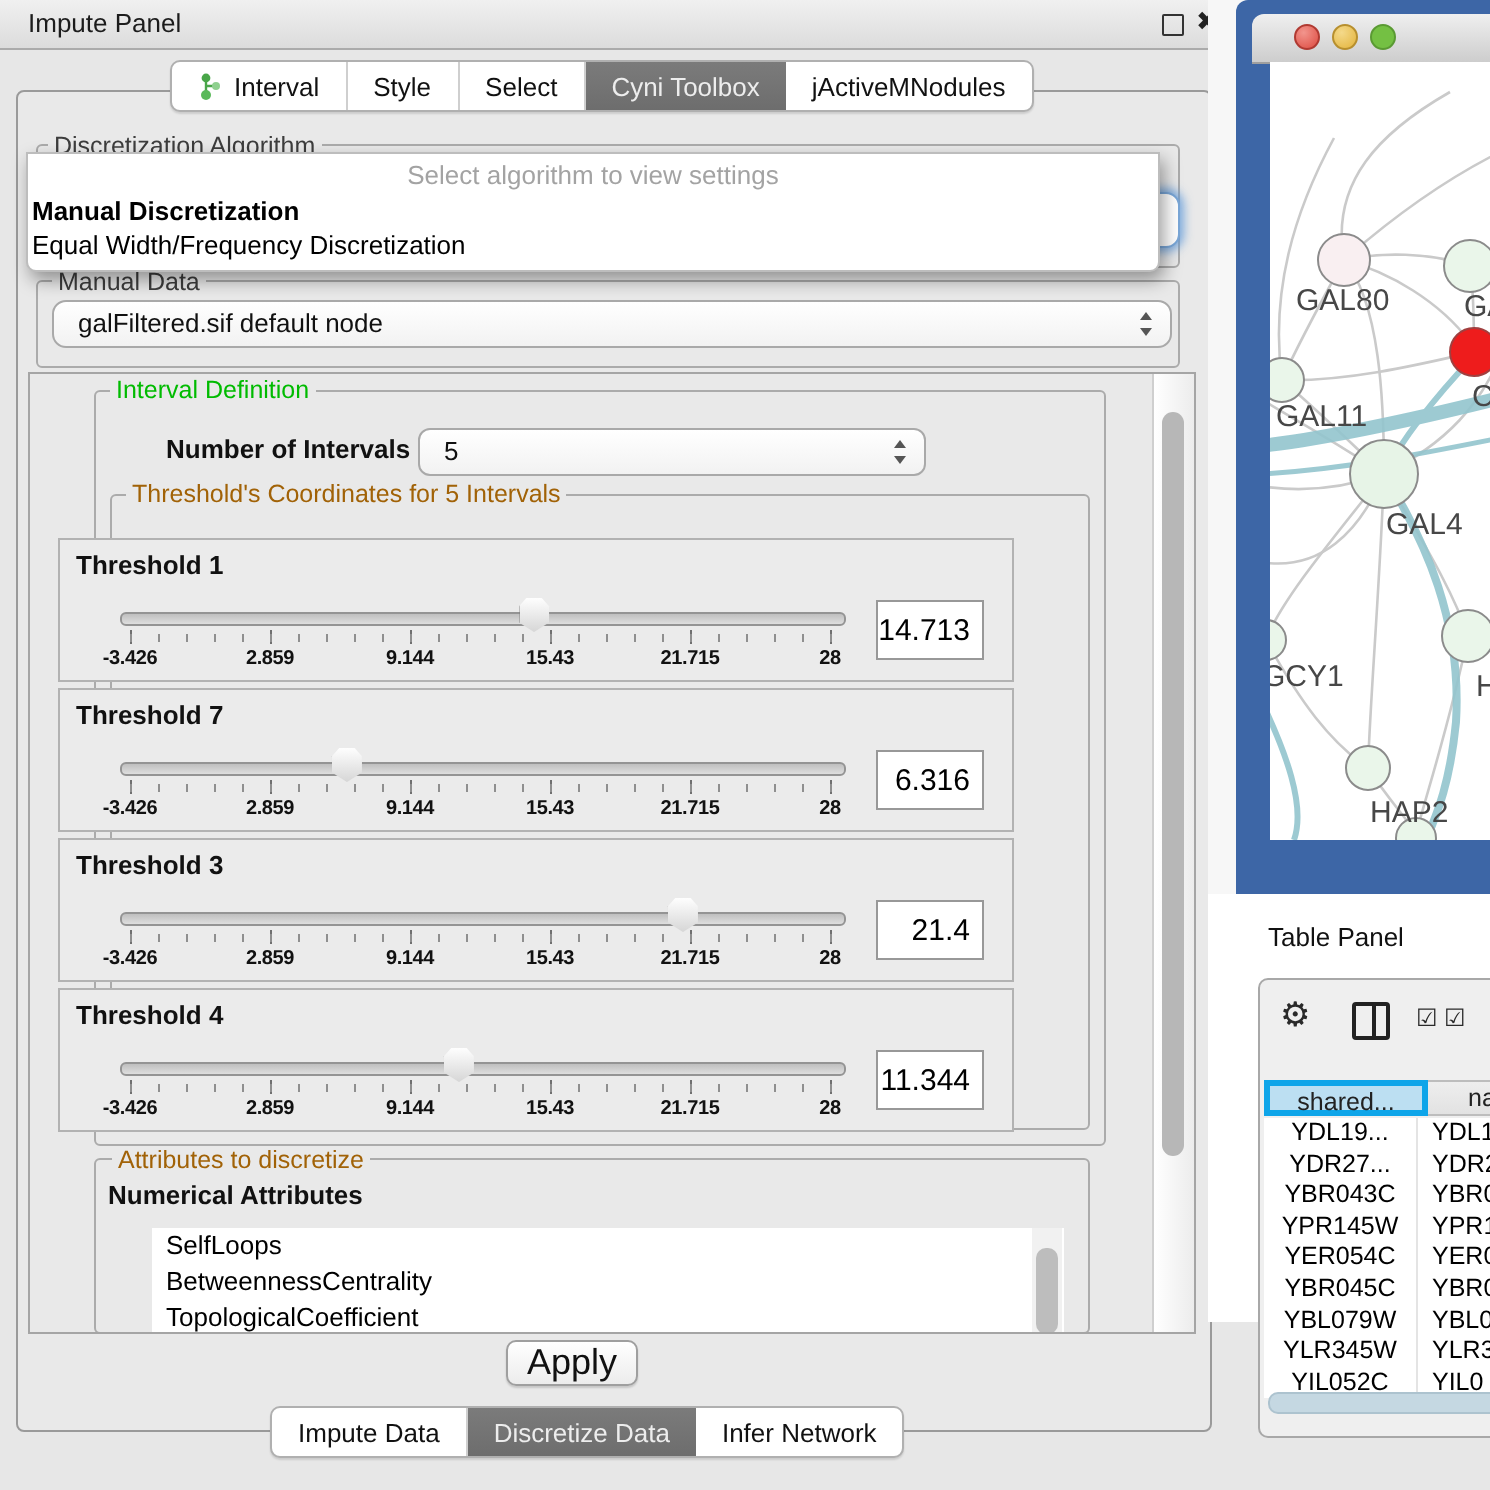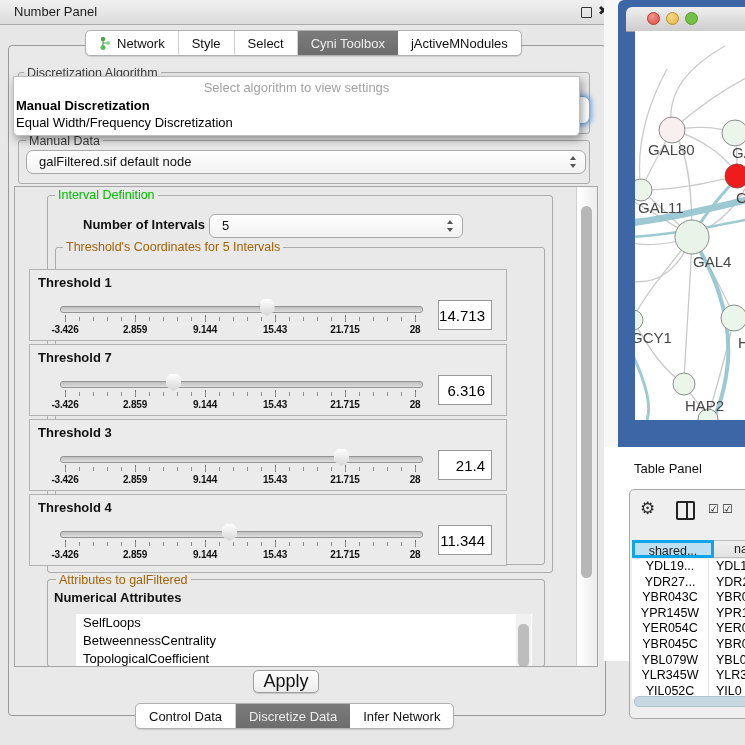--- a/index.html
+++ b/index.html
@@ -107,37 +107,37 @@
   .hscroll{position:absolute;left:4px;top:206px;width:118px;height:11px;border-radius:5px;
      background:#c5d8e2;border:1px solid #adc3cf;box-sizing:border-box;}
 
   svg text{font-family:"Liberation Sans","DejaVu Sans",sans-serif;}
   .net-ico{width:13px;height:15px;margin-right:5px;}
 </style>
 </head>
 <body>
 
 <div class="abs titlebar">
-  <span class="t">Number Panel</span>
+  <span class="t">Impute Panel</span>
   <span class="float-ico"></span>
   <span class="close-ico">✖</span>
 </div>
 
 <div class="abs outer-panel"></div>
 
 <div class="abs seg" style="left:85px;top:30px;z-index:20;">
   <div class="s">
     <svg class="net-ico" viewBox="0 0 13 15">
       <line x1="4" y1="3" x2="4" y2="11" stroke="#4aa64a" stroke-width="1.2"></line>
       <line x1="4" y1="7" x2="9" y2="7" stroke="#4aa64a" stroke-width="1.2"></line>
       <circle cx="4" cy="3" r="2.2" fill="#49a649"></circle>
       <circle cx="9" cy="7" r="2" fill="#8fd08f"></circle>
       <circle cx="4" cy="11.5" r="2.5" fill="#5ab95a"></circle>
     </svg>
-    <span>Network</span>
+    <span>Interval</span>
   </div>
   <div class="s">
       <span>Style</span>
     </div>
   <div class="s">
       <span>Select</span>
     </div>
   <div class="s sel">
       <span>Cyni Toolbox</span>
     </div>
@@ -233,42 +233,42 @@
     <span class="tick-lab" style="left:3px;">-3.426</span>
     <span class="tick-lab" style="left:73px;">2.859</span>
     <span class="tick-lab" style="left:143px;">9.144</span>
     <span class="tick-lab" style="left:213px;">15.43</span>
     <span class="tick-lab" style="left:283px;">21.715</span>
     <span class="tick-lab" style="left:353px;">28</span>
     <div class="vbox">11.344</div>
   </div>
 
   <div class="group" style="left:32px;top:392px;width:496px;height:86px;">
-    <span class="gtitle blue" style="left:8px;top:-7px;">Attributes to galFiltered</span>
+    <span class="gtitle blue" style="left:8px;top:-7px;">Attributes to discretize</span>
     <span class="abs" style="left:6px;top:10px;font-size:13px;font-weight:bold;color:#111;">Numerical Attributes</span>
     <div class="attr-list">
       <div>SelfLoops</div>
       <div>BetweennessCentrality</div>
       <div>TopologicalCoefficient</div>
     </div>
     <div class="list-scroll">
         <div class="thumb"></div>
       </div>
   </div>
 
   <div class="vscroll">
     <div class="thumb" style="top:19px;height:372px;"></div>
   </div>
 </div>
 
 <div class="abs apply-btn">Apply</div>
 
 <div class="abs seg" style="left:135px;top:703px;z-index:20;">
   <div class="s">
-      <span>Control Data</span>
+      <span>Impute Data</span>
     </div>
   <div class="s sel">
       <span>Discretize Data</span>
     </div>
   <div class="s">
       <span>Infer Network</span>
     </div>
 </div>
 
 <div class="abs right-top-bg"></div>

